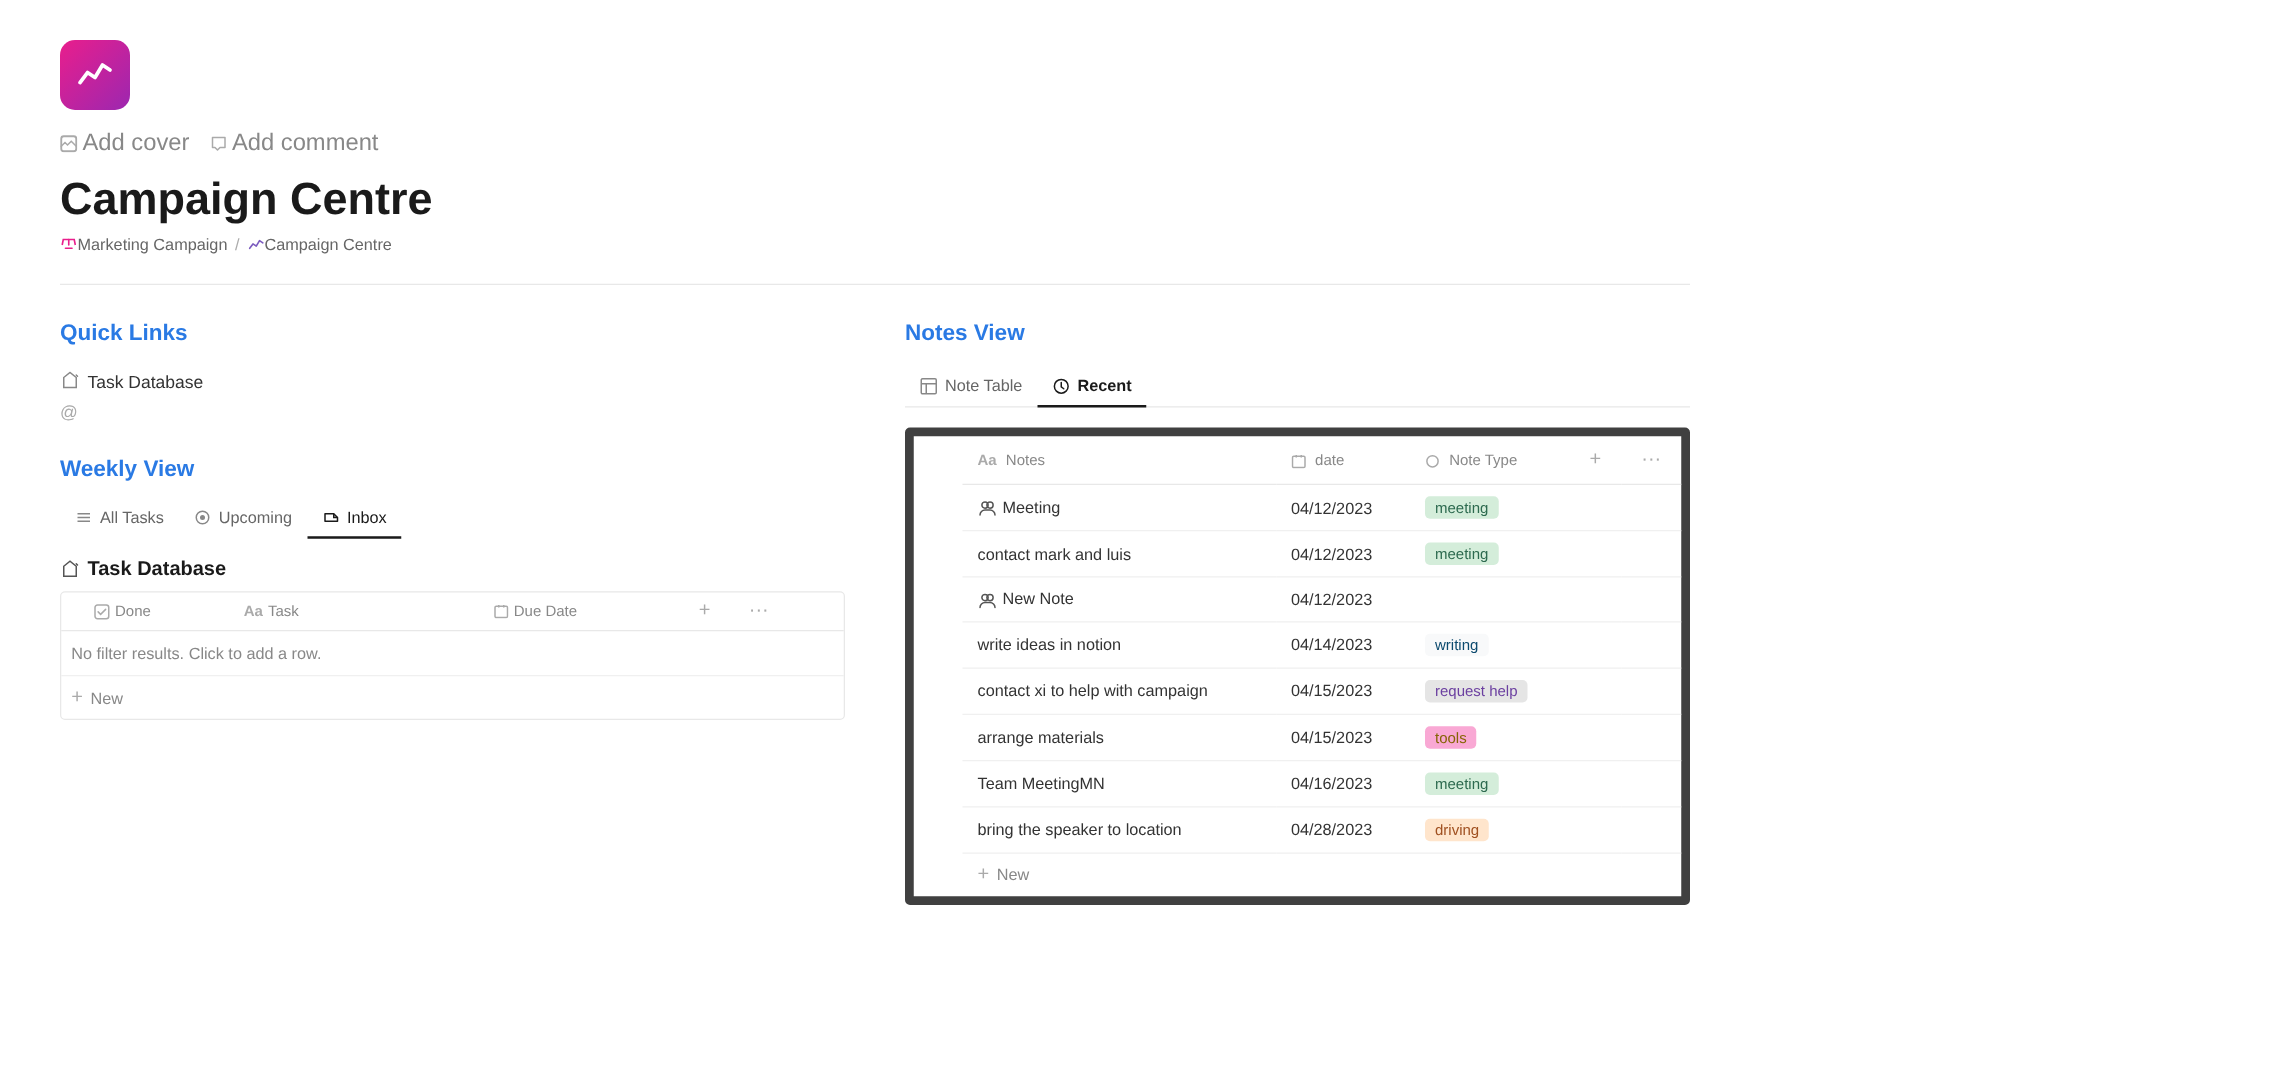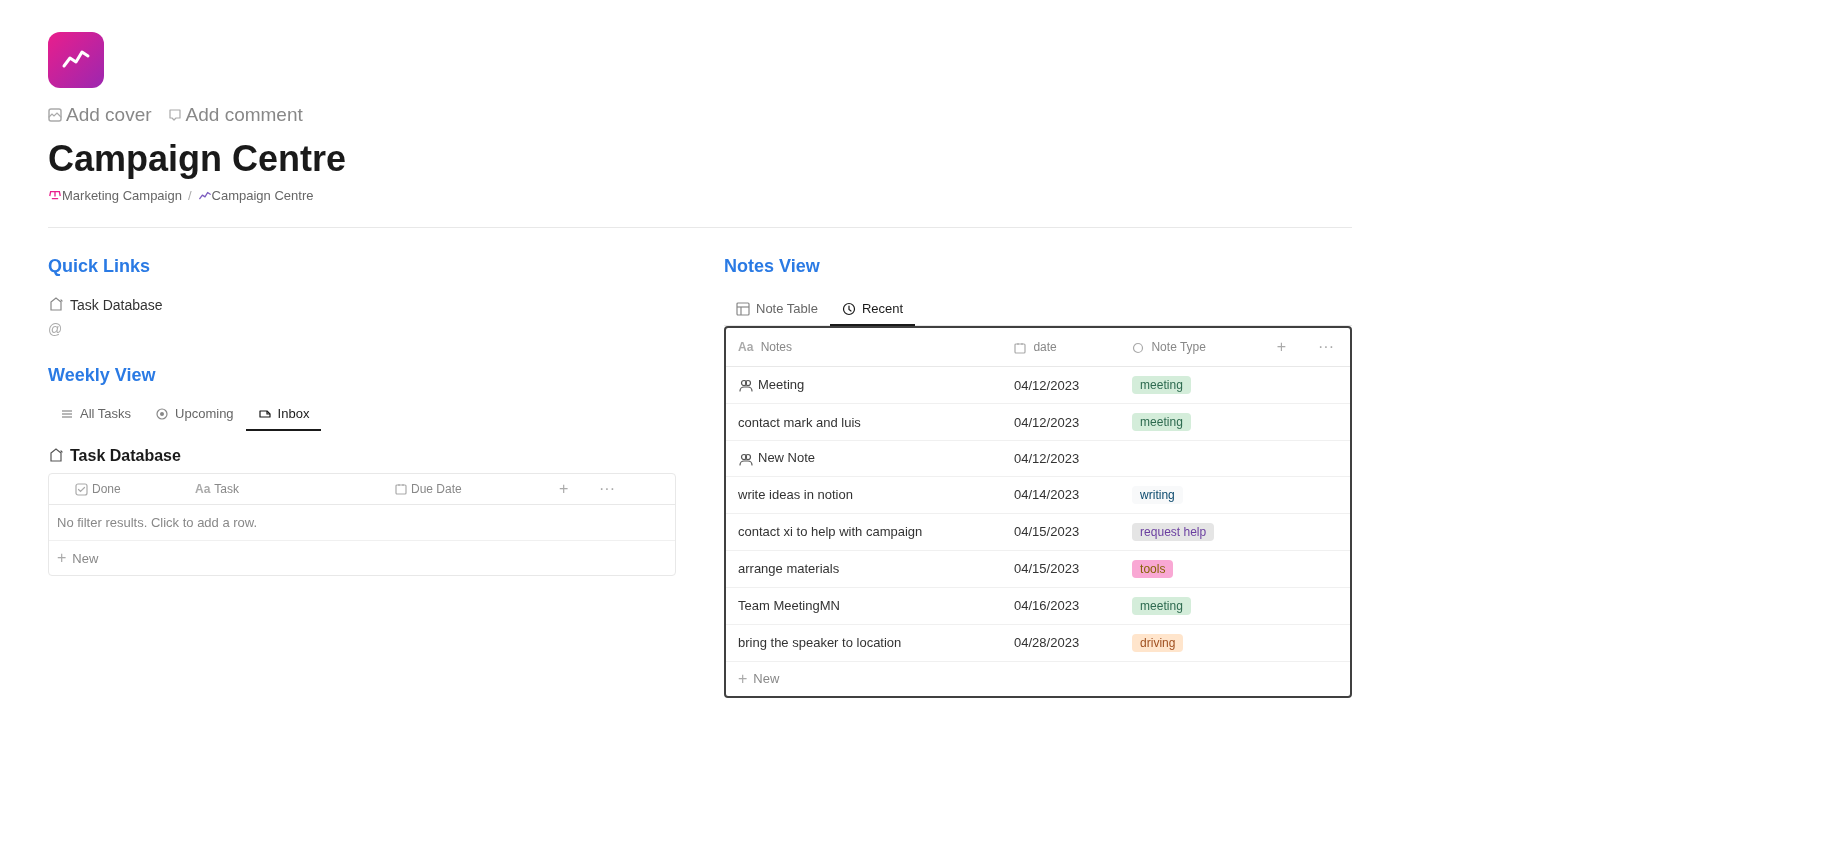--- a/index.html
+++ b/index.html
@@ -169,21 +169,21 @@
       padding: 8px 12px;
       font-size: 13px;
       color: #666;
       cursor: pointer;
       border-bottom: 2px solid transparent;
       margin-bottom: -1px;
     }
     .notes-tab.active {
       color: #1a1a1a;
       border-bottom: 2px solid #1a1a1a;
-      font-weight: 400;
+      font-weight: 700;
     }
     .notes-table {
       width: 100%;
       border-collapse: collapse;
       margin-top: 0;
     }
     .notes-table th {
       text-align: left;
       padding: 10px 12px;
       font-size: 12px;
@@ -379,21 +379,21 @@
           <span>Note Table</span>
         </div>
         <div class="notes-tab active">
           <svg width="14" height="14" viewBox="0 0 14 14" fill="none">
               <circle cx="7" cy="7" r="5.5" stroke="#1a1a1a" stroke-width="1.2"></circle>
               <path d="M7 4v3.5l2 1.5" stroke="#1a1a1a" stroke-width="1.2" stroke-linecap="round"></path>
             </svg>
           <span>Recent</span>
         </div>
       </div>
-      <div style="border:2px solid #404040; border-radius:4px; margin-top:0;">
+      <div style="border:7px solid #404040; border-radius:4px; margin-top:16px;padding-left:39px;">
         <table class="notes-table">
           <thead>
             <tr>
               <th>
                 <span class="th-icon" style="font-weight:600;">Aa</span>
                 <span>Notes</span>
               </th>
               <th>
                 <svg width="12" height="12" viewBox="0 0 12 12" fill="none" style="margin-right:4px;vertical-align:middle;">
                     <rect x="1" y="2" width="10" height="9" rx="1" stroke="#aaa" stroke-width="1.2"></rect>

